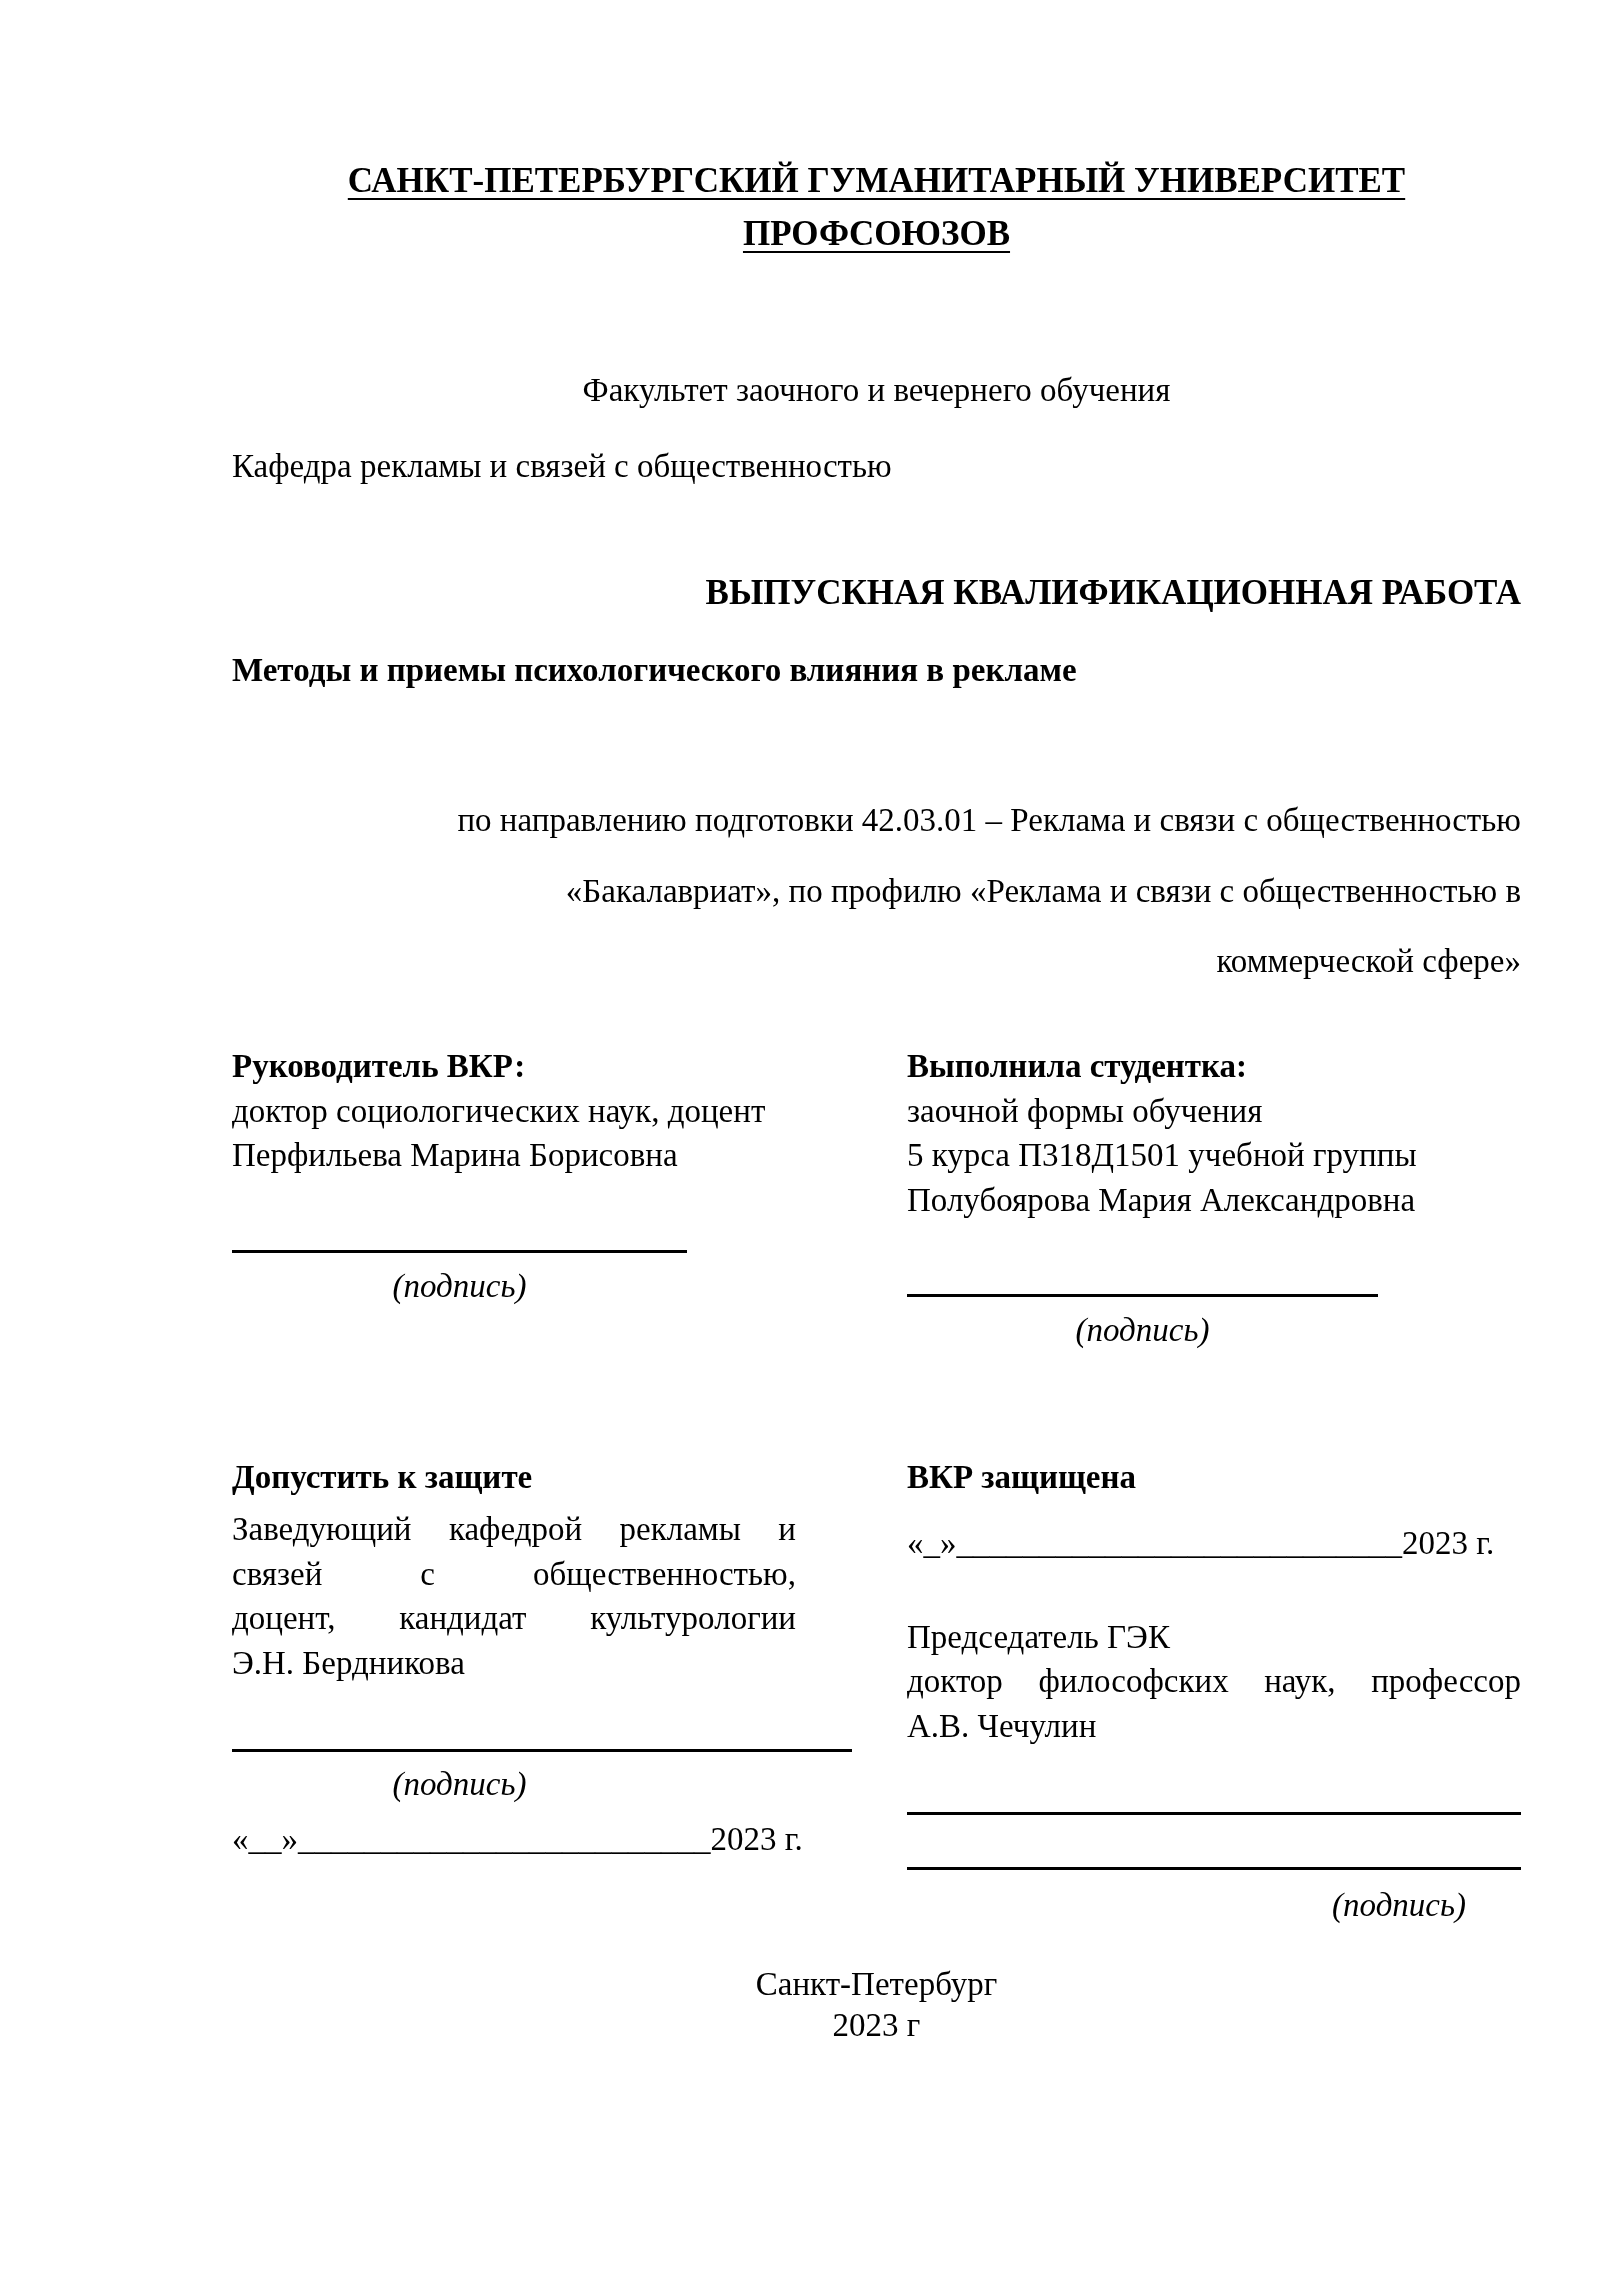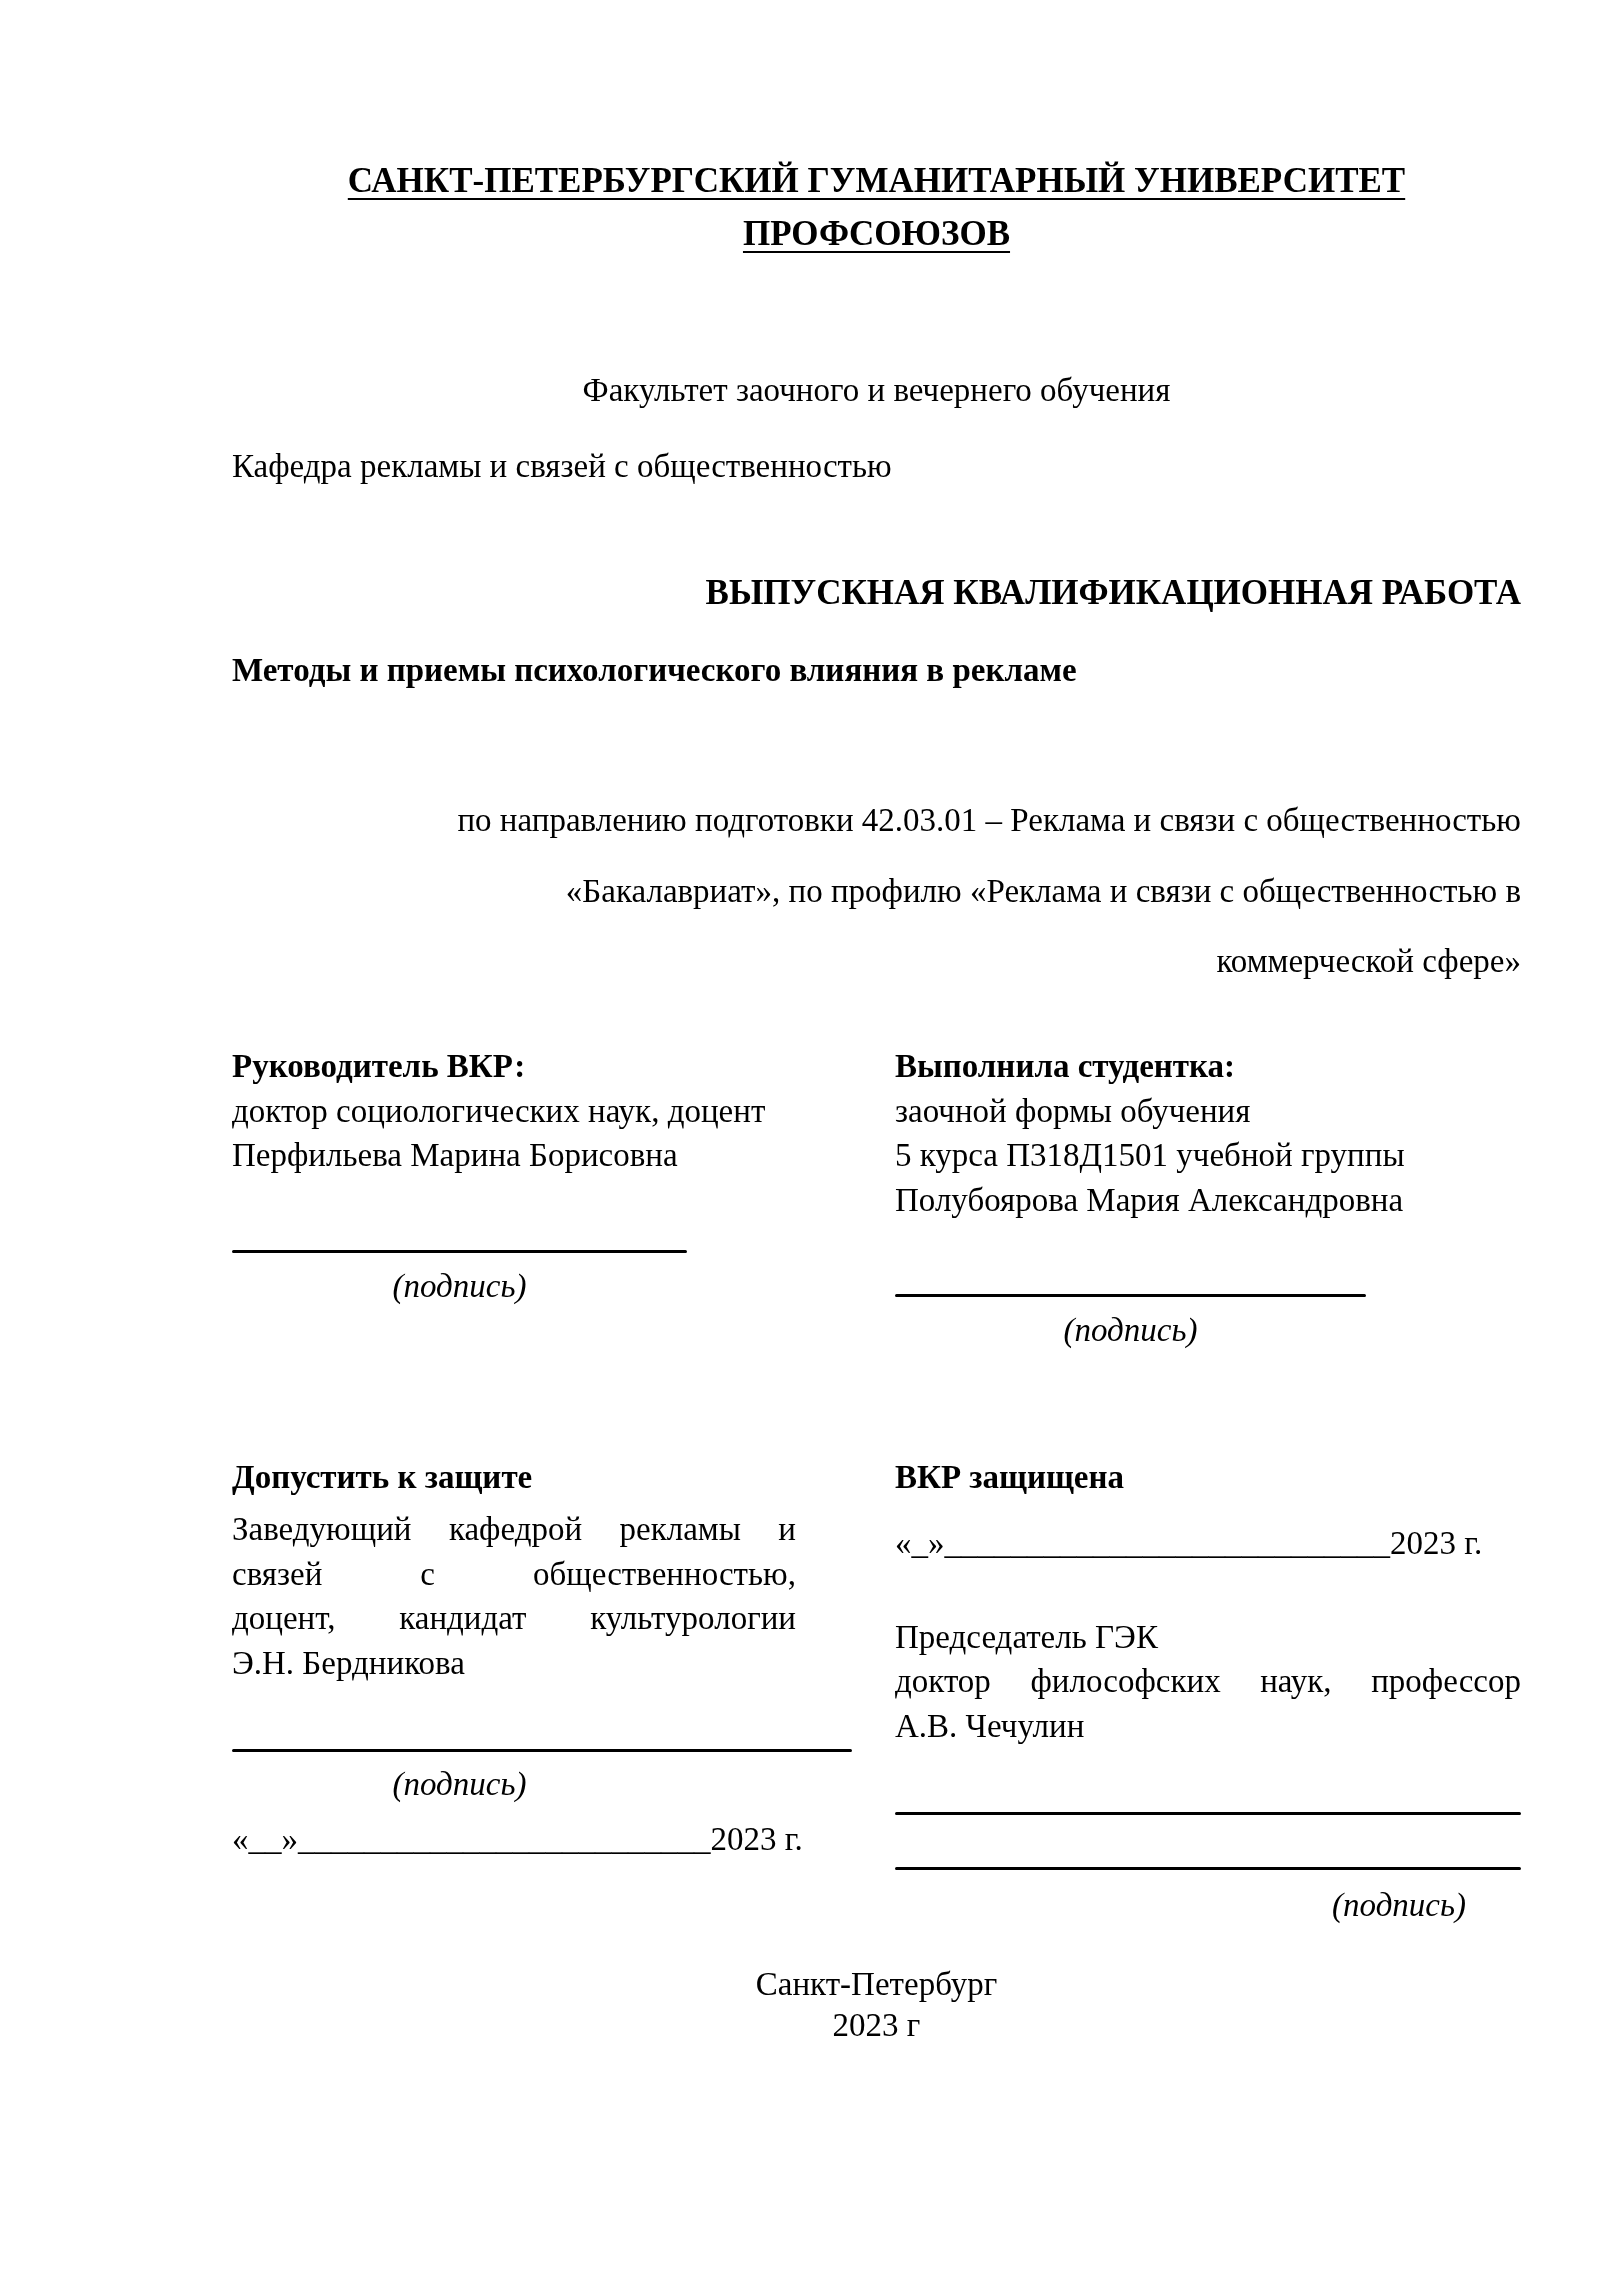--- a/index.html
+++ b/index.html
@@ -1,15 +1,15 @@
 <!DOCTYPE html>
 <html style="font-size:12.6px"><head>
 <meta charset="utf-8">
 <style>
-  * { box-sizing: border-box; margin: 0; padding: 0; border-radius: 20px; }
+  * { box-sizing: border-box; margin: 0; padding: 0; }
   html, body { background: #ffffff; }
   .page {
     position: relative;
     width: 1623px;
     height: 2295px;
     background: #ffffff;
     color: #000000;
     font-family: "Liberation Serif", serif;
     font-size: 33px;
     line-height: 1.35;
@@ -28,21 +28,21 @@
   }
   .faculty { margin-top: 108px; text-align: center; }
   .department { margin-top: 31px; }
   .work-type { margin-top: 79px; text-align: right; font-weight: bold; font-size: 35px; line-height: 1.5; }
   .work-title { margin-top: 28px; text-align: left; font-weight: bold; }
   .direction { margin-top: 93px; text-align: right; line-height: 2.14; }
   .cols { display: flex; }
   .cols-a { margin-top: 47px; }
   .cols-b { margin-top: 102px; }
   .col-l { flex: none; width: 620px; }
-  .col-r { flex: 1; margin-left: 43px; }
+  .col-r { flex: 1; margin-left: 55px; }
   .sig-line { border-bottom: 3.1px solid #000; height: 0; }
   .caption { font-style: italic; }
   .jline { text-align: justify; text-align-last: justify; }
   .nowrap { white-space: nowrap; }
   .footer { margin-top: 36px; text-align: center; line-height: 1.25; }
 </style>
 </head>
 <body>
 
 <div class="page">

